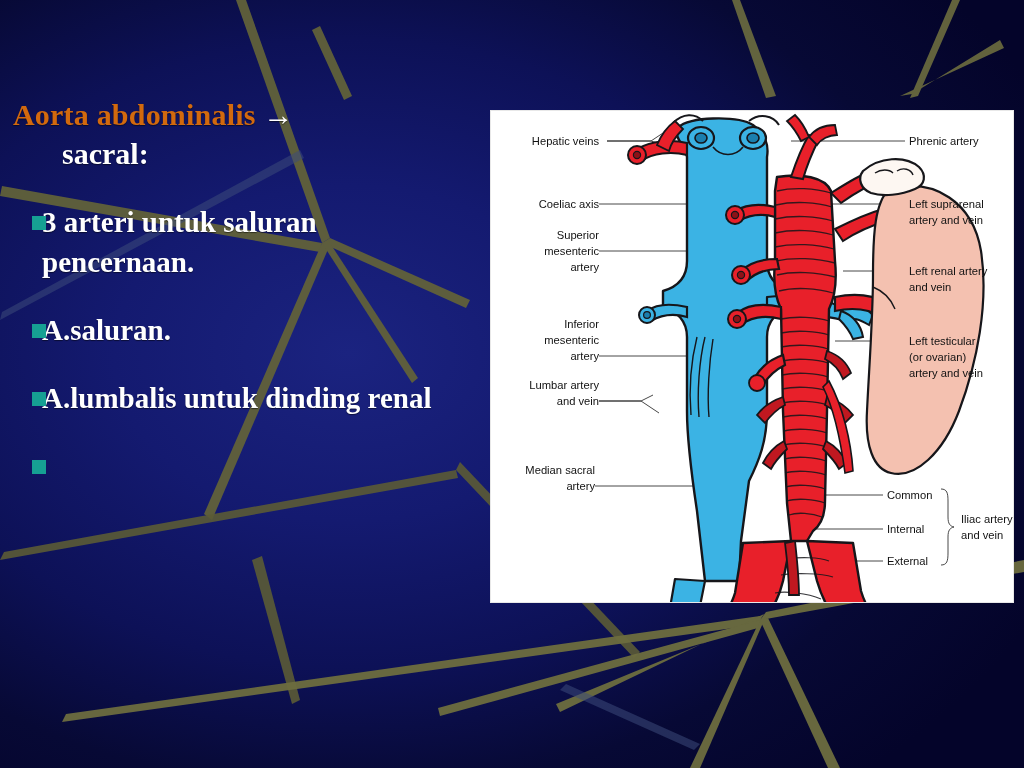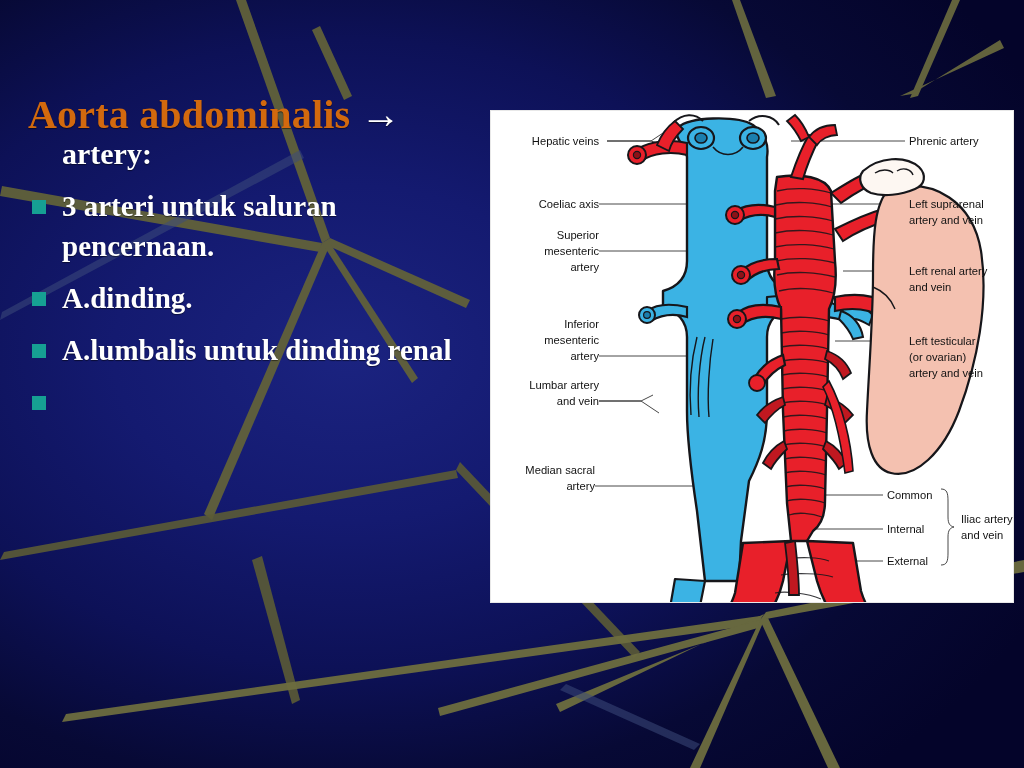--- a/index.html
+++ b/index.html
@@ -15,34 +15,34 @@
       #04042a;
   }
   
   #deco{position:absolute;inset:0;width:1024px;height:768px;pointer-events:none;}
   
   .textcol{
     position:absolute;left:0;top:96px;width:470px;
   }
   .title-line{
     color:#d2690e;
-    font-size:40px;font-weight:bold;
-    padding-left:28px;line-height:38px;
+    font-size:30px;font-weight:bold;
+    padding-left:13px;line-height:38px;
     letter-spacing:.2px;
     text-shadow:0 1px 1px rgba(0,0,0,.5);
   }
   .title-line .arrow{color:#ffffff;font-weight:bold;}
   .subline{
     color:#ffffff;font-size:30px;font-weight:bold;
     padding-left:62px;line-height:40px;
     text-shadow:0 1px 1px rgba(0,0,0,.5);
   }
   .bullet{
     position:relative;color:#ffffff;font-size:29px;font-weight:bold;
-    padding-left:62px;line-height:40px;margin-top:12px;
+    padding-left:42px;line-height:40px;margin-top:28px;
     text-shadow:0 1px 1px rgba(0,0,0,.5);
   }
   .bullet .marker{
     position:absolute;left:32px;top:14px;
     width:14px;height:14px;background:#16a093;display:block;
   }
   
   .panel{
     position:absolute;left:491px;top:111px;width:522px;height:491px;
     background:#ffffff;
@@ -95,30 +95,30 @@
     </g>
   </svg>
 
   <div class="textcol">
 
     <div class="title-line">
       <span>Aorta abdominalis</span>
       <span class="arrow">→</span>
     </div>
 
-    <div class="subline">artery:</div>
+    <div class="subline">sacral:</div>
 
     <div class="bullet">
       <span class="marker"></span>
       <span>3 arteri untuk saluran pencernaan.</span>
     </div>
 
     <div class="bullet">
       <span class="marker"></span>
-      <span>A.dinding.</span>
+      <span>A.saluran.</span>
     </div>
 
     <div class="bullet">
       <span class="marker"></span>
       <span>A.lumbalis untuk dinding renal</span>
     </div>
 
     <div class="bullet">
       <span class="marker"></span>
     </div>

